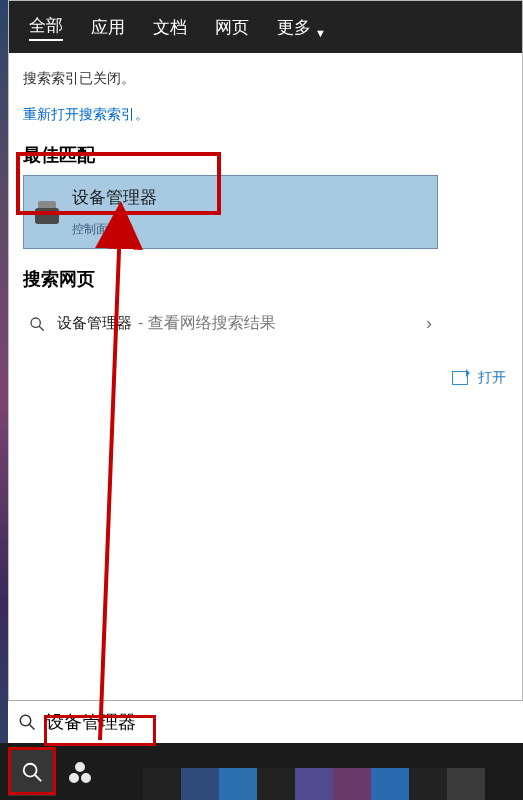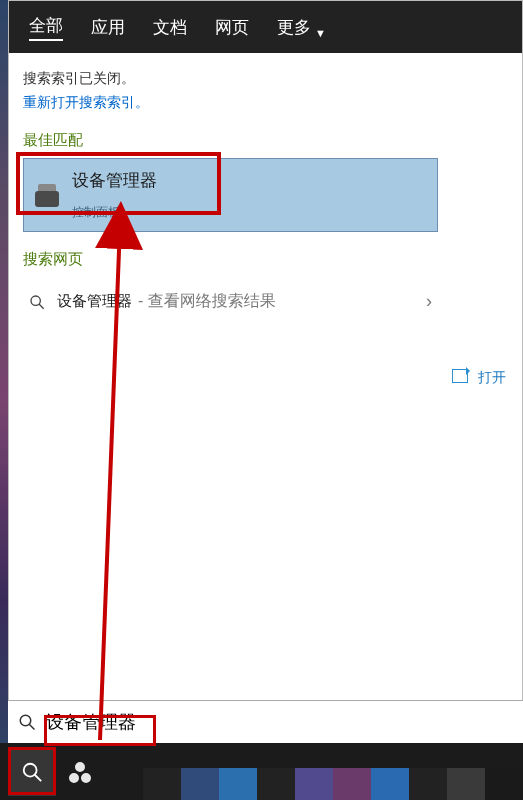--- a/index.html
+++ b/index.html
@@ -40,24 +40,24 @@
     .tab.active { border-bottom: 2px solid #fff; padding-bottom: 2px; }
     .more { display: flex; align-items: flex-end; gap: 4px; }
     .chev { font-size: 11px; }
     .body {
       padding: 14px 14px 0 14px;
       position: relative;
       height: 648px;
       background: #fff;
     }
     .notice { font-size: 14px; color: #333; line-height: 22px; }
-    .notice-link { color: #0066cc; margin-top: 2px; cursor: pointer; }
+    .notice-link { color: #0066cc; margin-top: 14px; cursor: pointer; }
     .section-title {
-      font-size: 15px; font-weight: normal;
-      color: #4d7c0f; margin: 18px 0 8px 0;
+      font-size: 18px; font-weight: bold;
+      color: #000000; margin: 18px 0 8px 0;
     }
     .best-match {
       display: flex;
       align-items: center;
       background: #a7c9e2;
       border: 1px solid #6d8db0;
       padding: 10px 10px;
       width: 415px;
       position: relative;
     }
@@ -99,21 +99,21 @@
       margin-left: auto; color: #777; font-size: 18px;
     }
     .right-pane {
       position: absolute;
       right: 0; top: 310px;
       width: 70px;
       padding: 6px 0 0 0;
       text-align: left;
     }
     .action {
-      display: flex; gap: 10px;
+      display: flex; align-items: center; gap: 10px;
       color: #1b78c0; font-size: 14px; cursor: pointer;
     }
     .action-icon { width: 16px; height: 14px; border: 1.5px solid #2b8ecf; position: relative; }
     .action-icon:after {
       content:""; position:absolute; right:-3px; top:-3px;
       width:0;height:0;border-left:4px solid #2b8ecf;
       border-top:4px solid transparent;border-bottom:4px solid transparent;
     }
     .search-bar {
       position: absolute; left: 8px; bottom: 57px;

